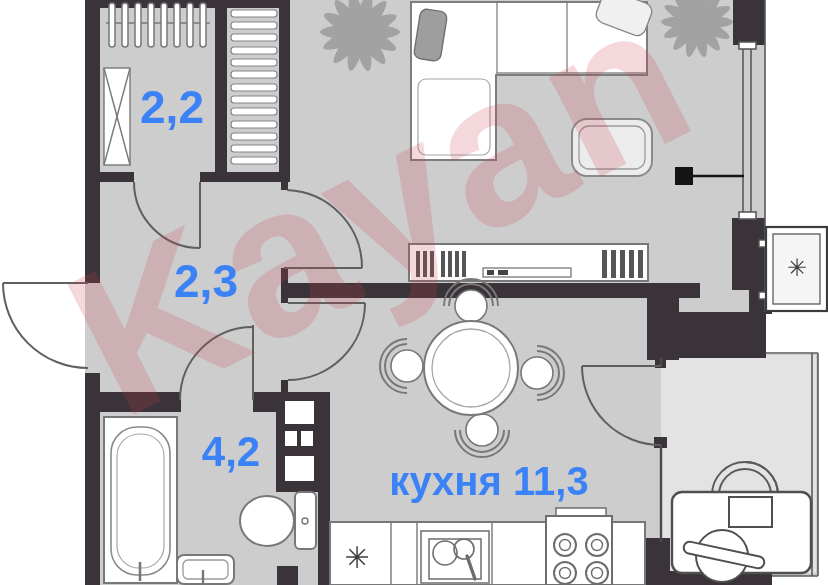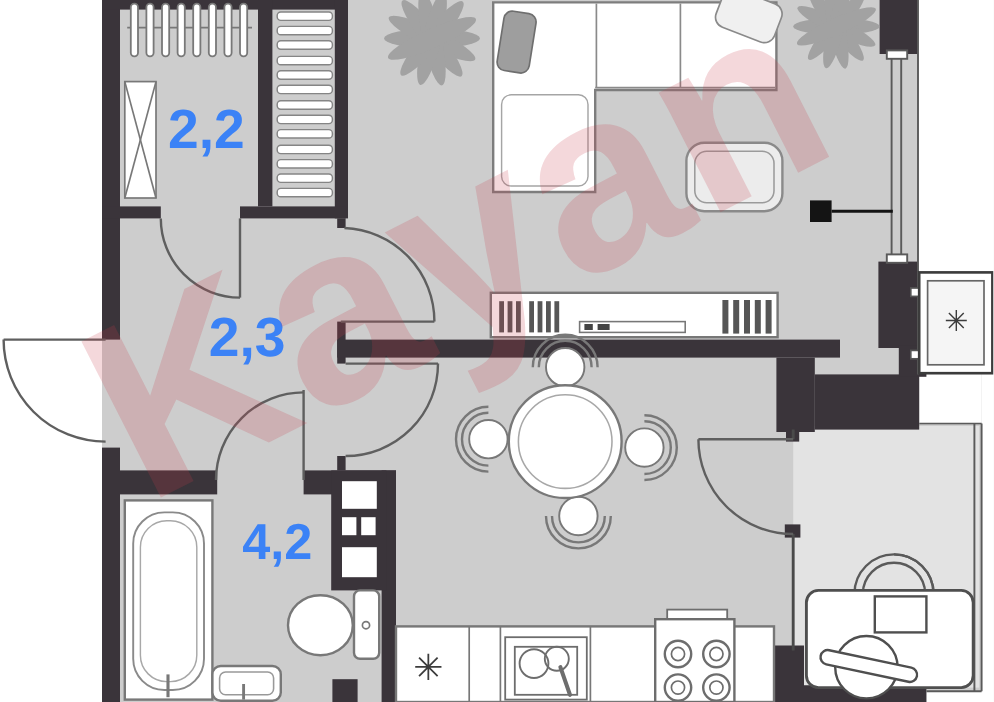--- a/index.html
+++ b/index.html
@@ -291,18 +291,19 @@
     <g>
       <line x1="582" y1="366" x2="661" y2="366"></line>
       <path d="M582,366 A79,79 0 0 0 661,445"></path>
     </g>
   </g>
 </svg>
 
   <div class="room-label lbl-wardrobe">2,2</div>
   <div class="room-label lbl-hallway">2,3</div>
   <div class="room-label lbl-bathroom">4,2</div>
+  <div class="room-label lbl-kitchen">кухня 11,3</div>
 
   <div class="symbol sym-fridge">✳</div>
   <div class="symbol sym-ac">✳</div>
 
   <div class="watermark">Kayan</div>
 </div>
 
 </body></html>

